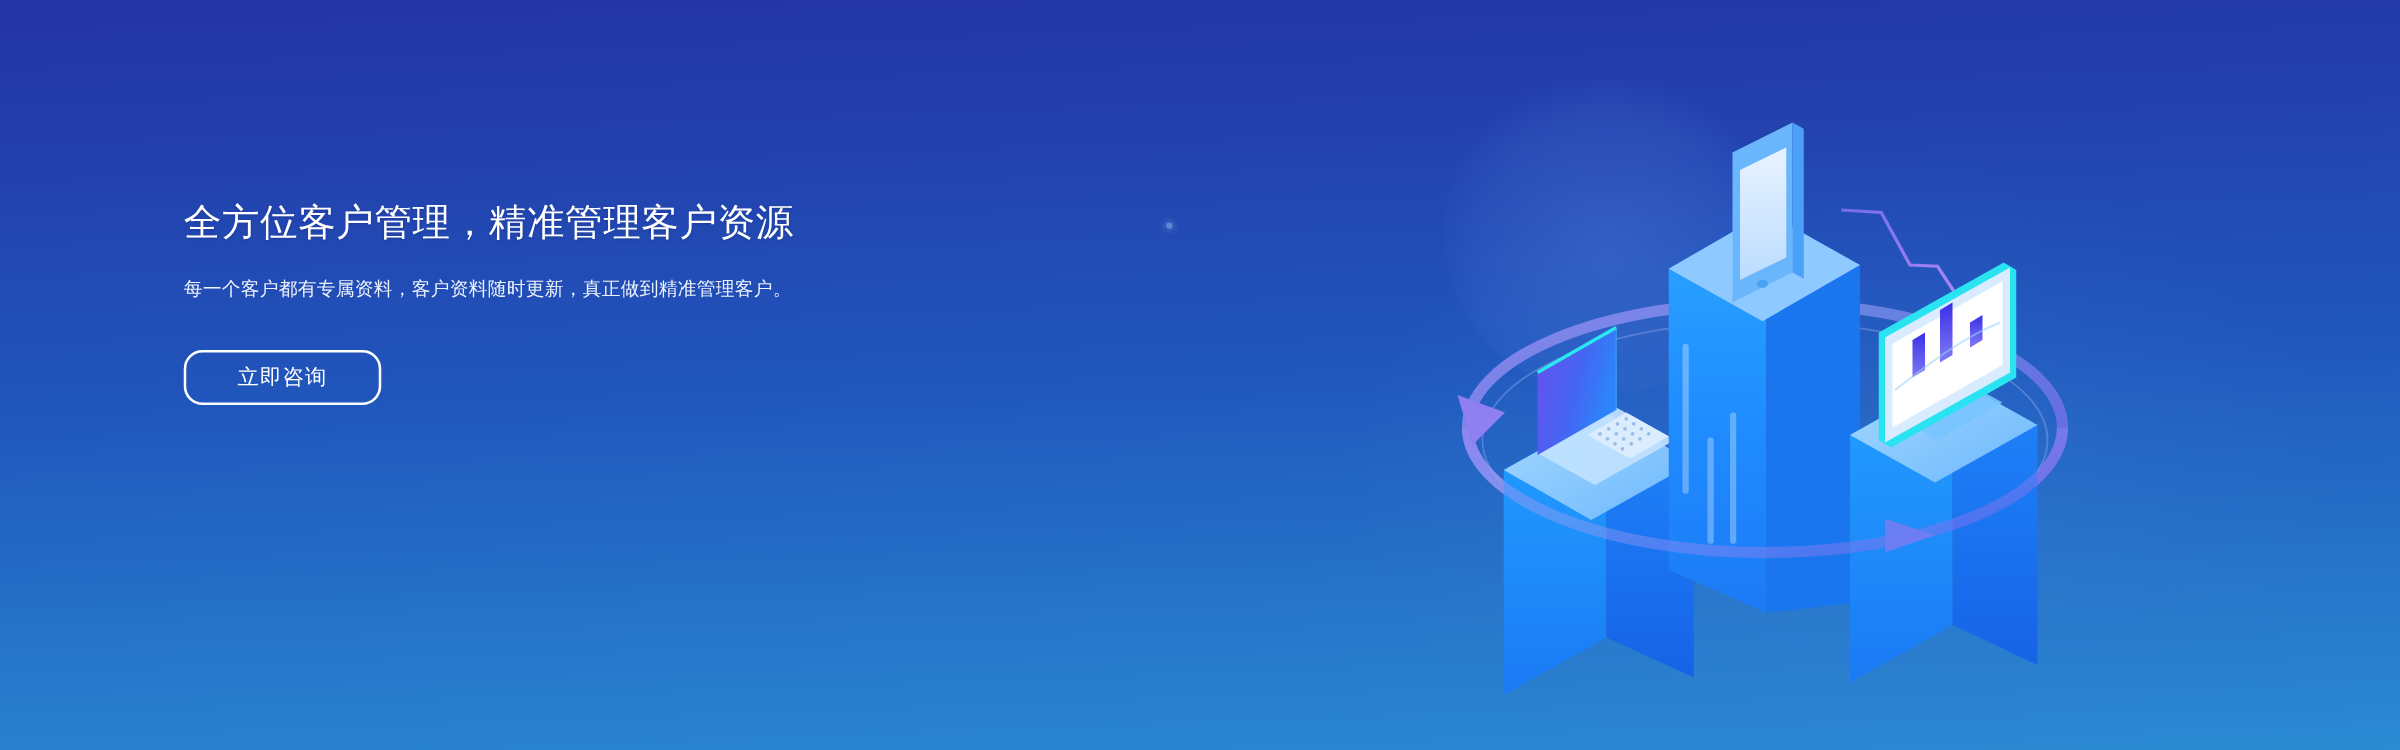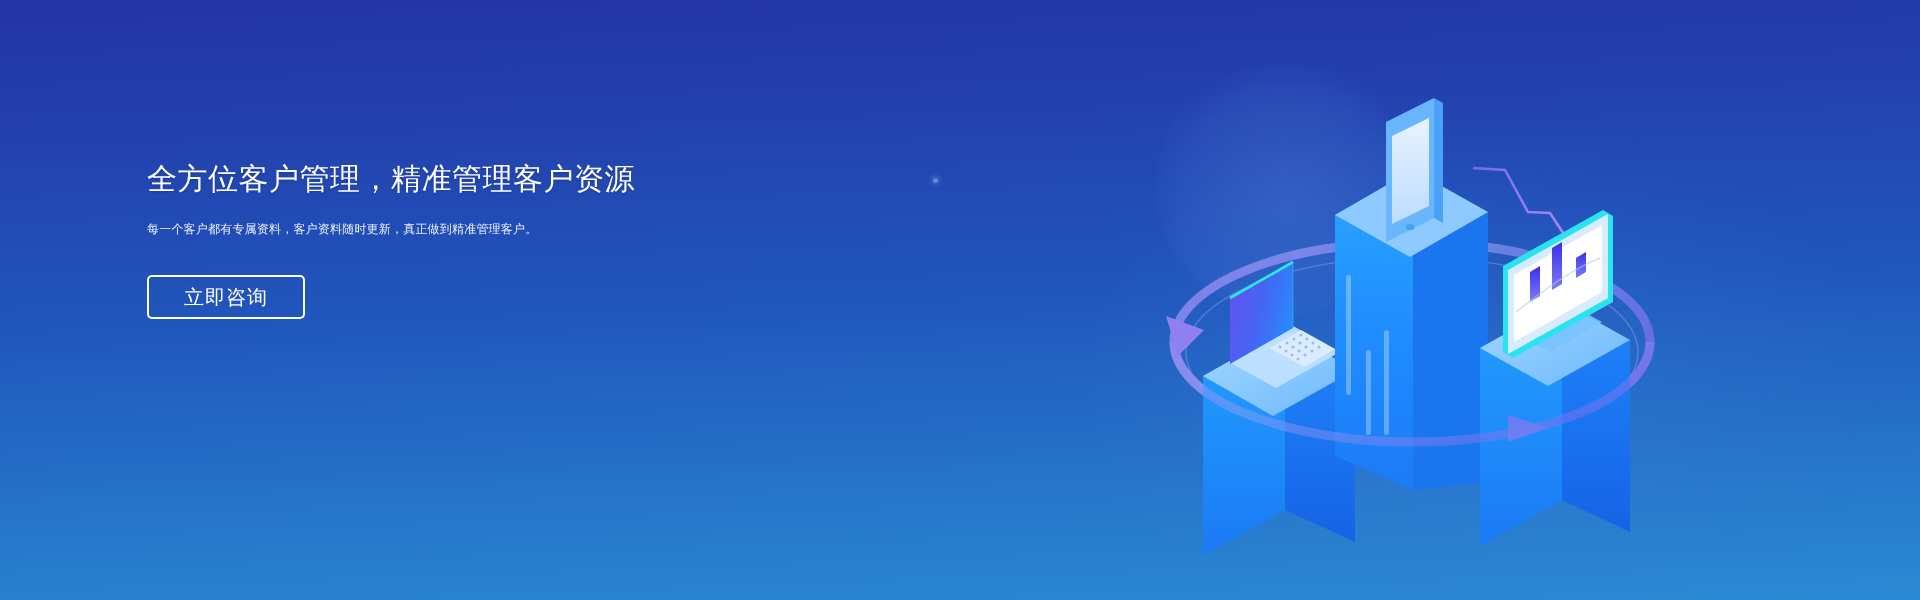--- a/index.html
+++ b/index.html
@@ -55,39 +55,39 @@
     margin: 0;
     font-size: 30px;
     line-height: 1.25;
     font-weight: normal;
     color: #ffffff;
     letter-spacing: 0.5px;
     text-shadow: 0 1px 2px rgba(10,25,80,0.25);
   }
   .subtext {
     margin: 22px 0 0 0;
-    font-size: 12px;
+    font-size: 15px;
     line-height: 1.55;
     color: #ecf2fb;
     width: 590px;
     letter-spacing: 0.2px;
   }
   .cta-button {
     margin-top: 37px;
     display: inline-flex;
     align-items: center;
     justify-content: center;
     width: 158px;
     height: 44px;
     box-sizing: border-box;
     border: 2px solid #ffffff;
-    border-radius: 5px;
+    border-radius: 15px;
     background: transparent;
     color: #ffffff;
-    font-size: 20px;
+    font-size: 17px;
     font-family: inherit;
     letter-spacing: 1px;
     cursor: pointer;
   }
 
   
   .illustration {
     position: absolute;
     left: 1130px;
     top: 30px;

